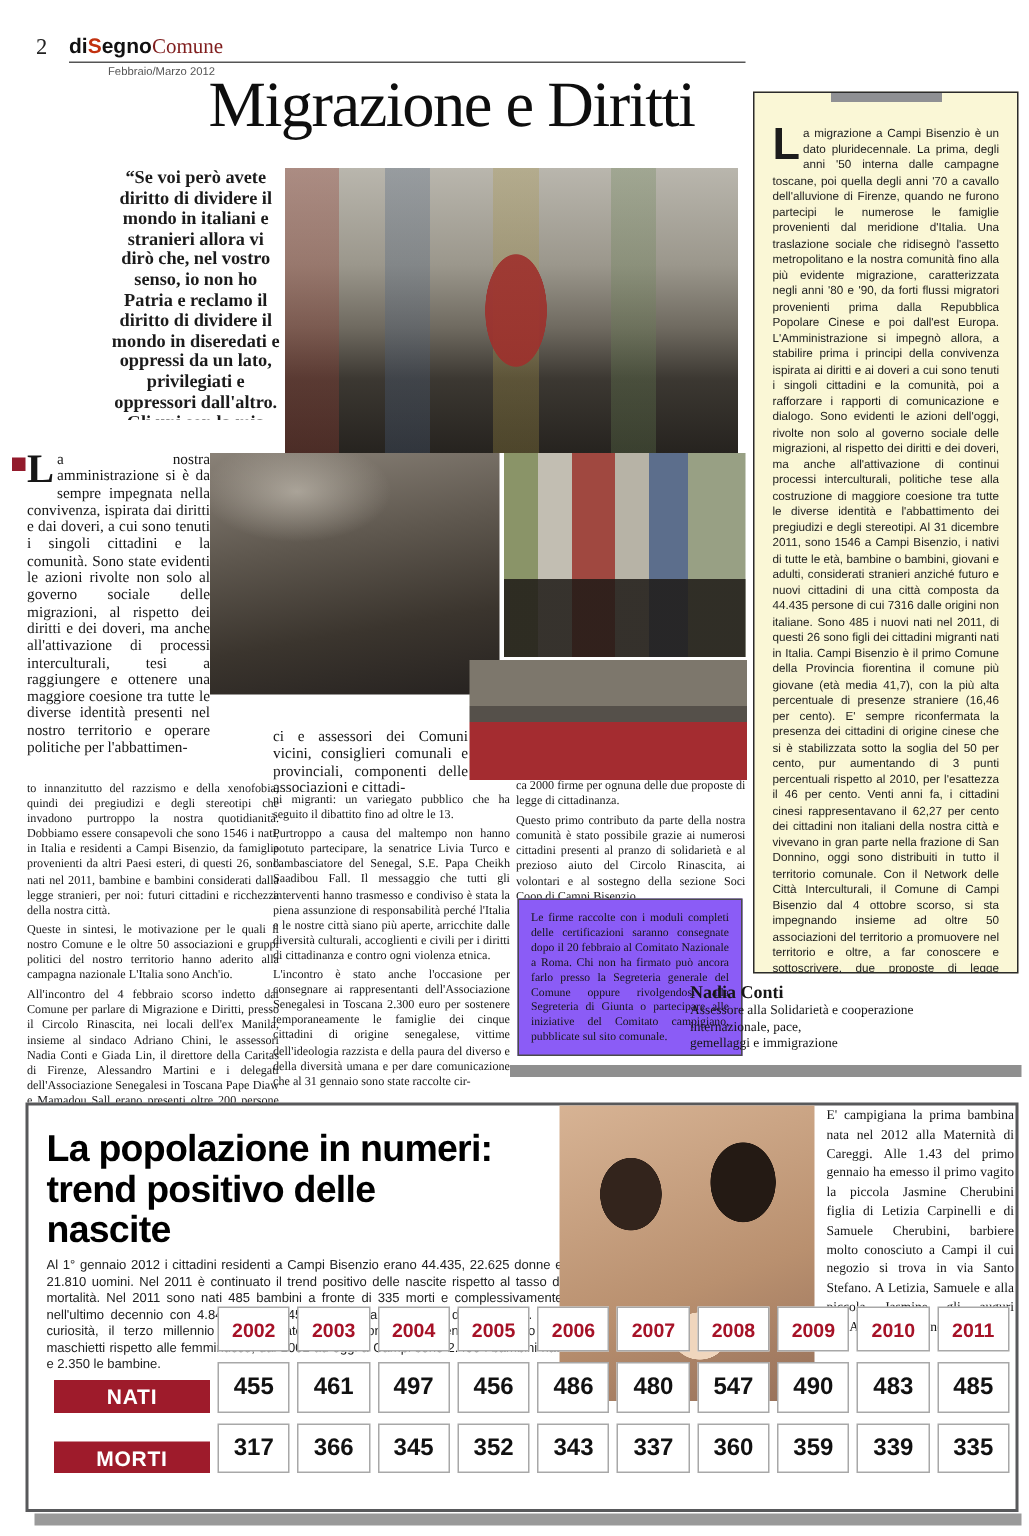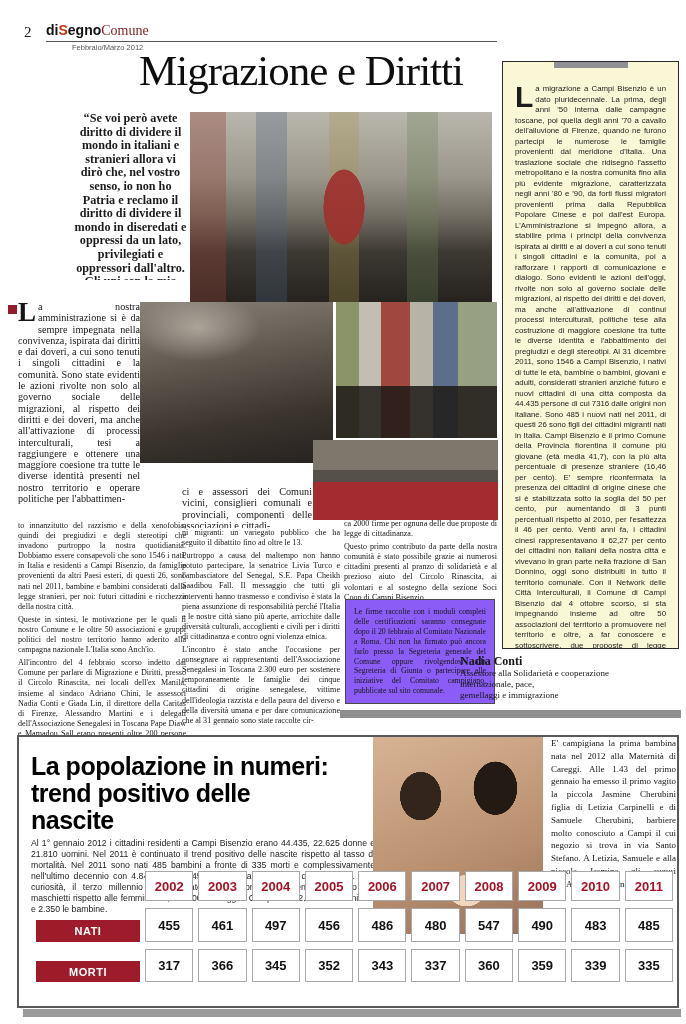--- a/index.html
+++ b/index.html
@@ -89,22 +89,22 @@
   .baby-text{left:551px;top:737px;width:125px;height:202px;font:9px/12.8px "Liberation Serif",serif;
              text-align:justify;overflow:hidden;}
 
   
   .stats{left:36px;top:871px;width:637px;display:grid;
          grid-template-columns:104px repeat(10,1fr);grid-template-rows:30px 34px 33px;
          column-gap:5px;row-gap:7px;font-family:"Liberation Sans",sans-serif;}
   .cell{display:flex;align-items:center;justify-content:center;box-sizing:border-box;}
   .cell-corner{border:none;}
   .cell-year{border:1px solid #a8a8a8;background:#fff;color:#a61227;font-weight:bold;font-size:13px;}
-  .cell-label{background:#9e1b2b;color:#fff;font-weight:bold;font-size:11px;letter-spacing:0.5px;margin-top:12px;}
-  .cell-val{border:1px solid #a8a8a8;background:#fff;color:#121212;font-weight:bold;font-size:13px;}
+  .cell-label{background:#9e1b2b;color:#fff;font-weight:bold;font-size:14px;letter-spacing:0.5px;margin-top:12px;}
+  .cell-val{border:1px solid #a8a8a8;background:#fff;color:#121212;font-weight:bold;font-size:16px;}
 </style>
 </head>
 <body>
 
 <div class="page">
 
   <div class="abs pagenum">2</div>
   <div class="abs masthead"><span>di</span><span class="m-red">S</span><span>egno</span><span class="m-serif">Comune</span></div>
   <div class="abs masthead-rule"></div>
   <div class="abs masthead-date">Febbraio/Marzo 2012</div>

